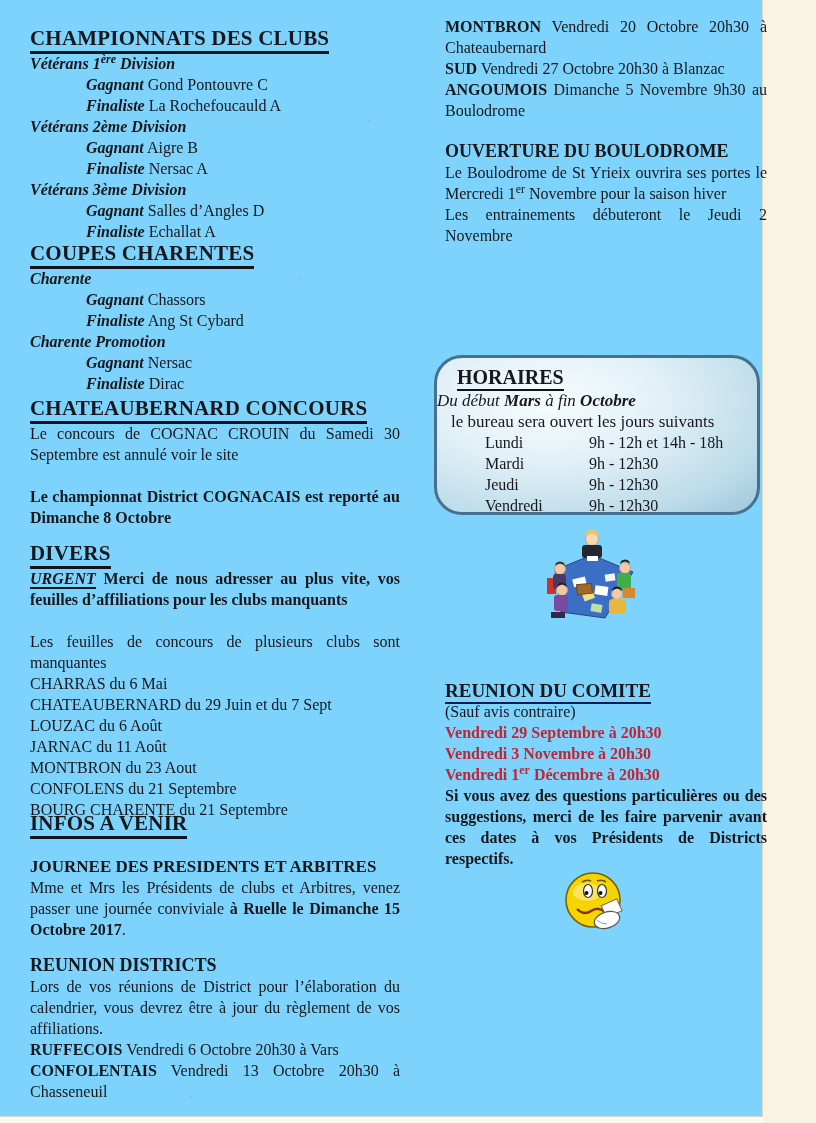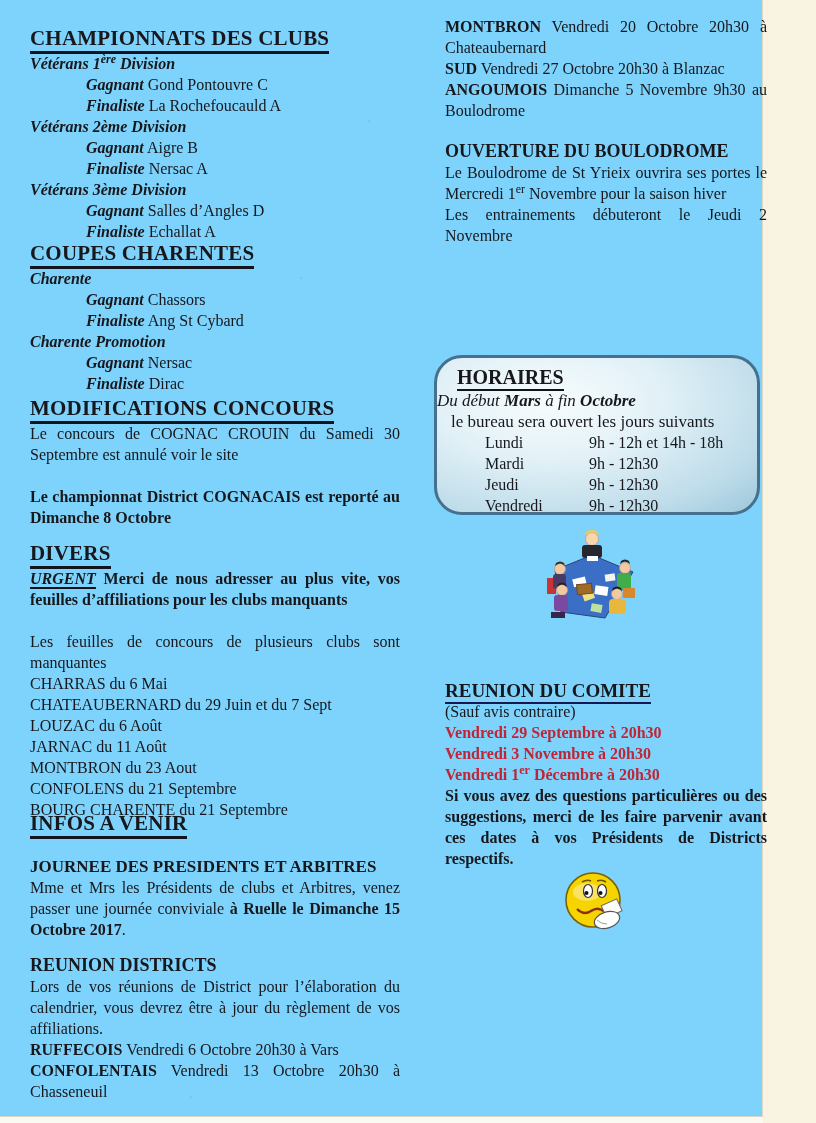--- a/index.html
+++ b/index.html
@@ -101,21 +101,21 @@
       <p class="body indent"><span class="lbl">Finaliste</span> <span>Ang St Cybard</span></p>
     </div>
     <div>
       <p class="divname"><span>Charente Promotion</span></p>
       <p class="body indent"><span class="lbl">Gagnant</span> <span>Nersac</span></p>
       <p class="body indent"><span class="lbl">Finaliste</span> <span>Dirac</span></p>
     </div>
   </div>
 
   <div class="sec col-l" style="top:396px;">
-    <div class="heading"><span class="ul">MODIFICATIONS CONCOURS</span></div>
+    <div class="heading"><span class="ul">CHATEAUBERNARD CONCOURS</span></div>
     <p class="body just">Le concours de COGNAC CROUIN du Samedi 30 Septembre est annulé voir le site</p>
     <div class="gap21"></div>
     <p class="body just bold">Le championnat District COGNACAIS est reporté au Dimanche 8 Octobre</p>
   </div>
 
   <div class="sec col-l" style="top:541px;">
     <div class="heading"><span class="ul">DIVERS</span></div>
     <p class="body just bold"><span class="urgent">URGENT</span><span> Merci de nous adresser au plus vite, vos feuilles d’affiliations pour les clubs manquants</span></p>
     <div class="gap21"></div>
     <p class="body just">Les feuilles de concours de plusieurs clubs sont manquantes</p>

